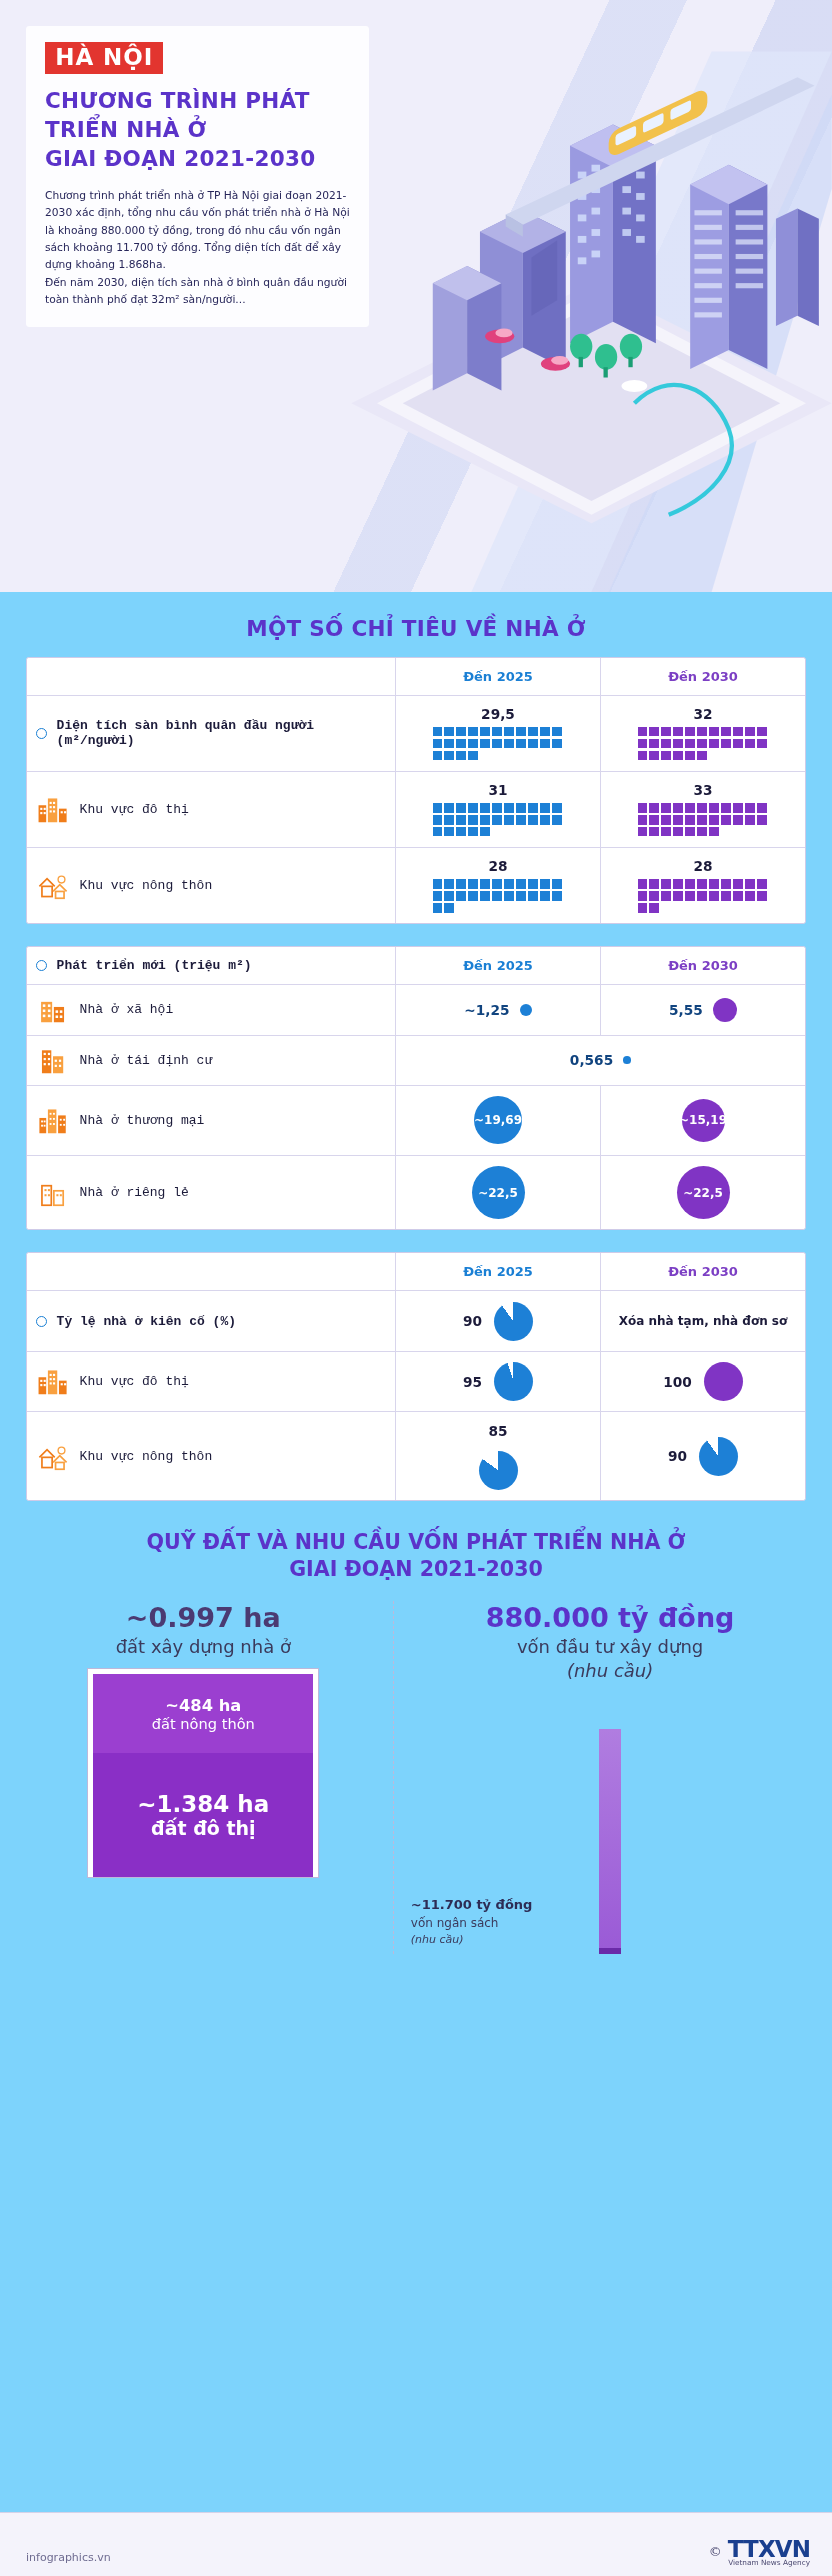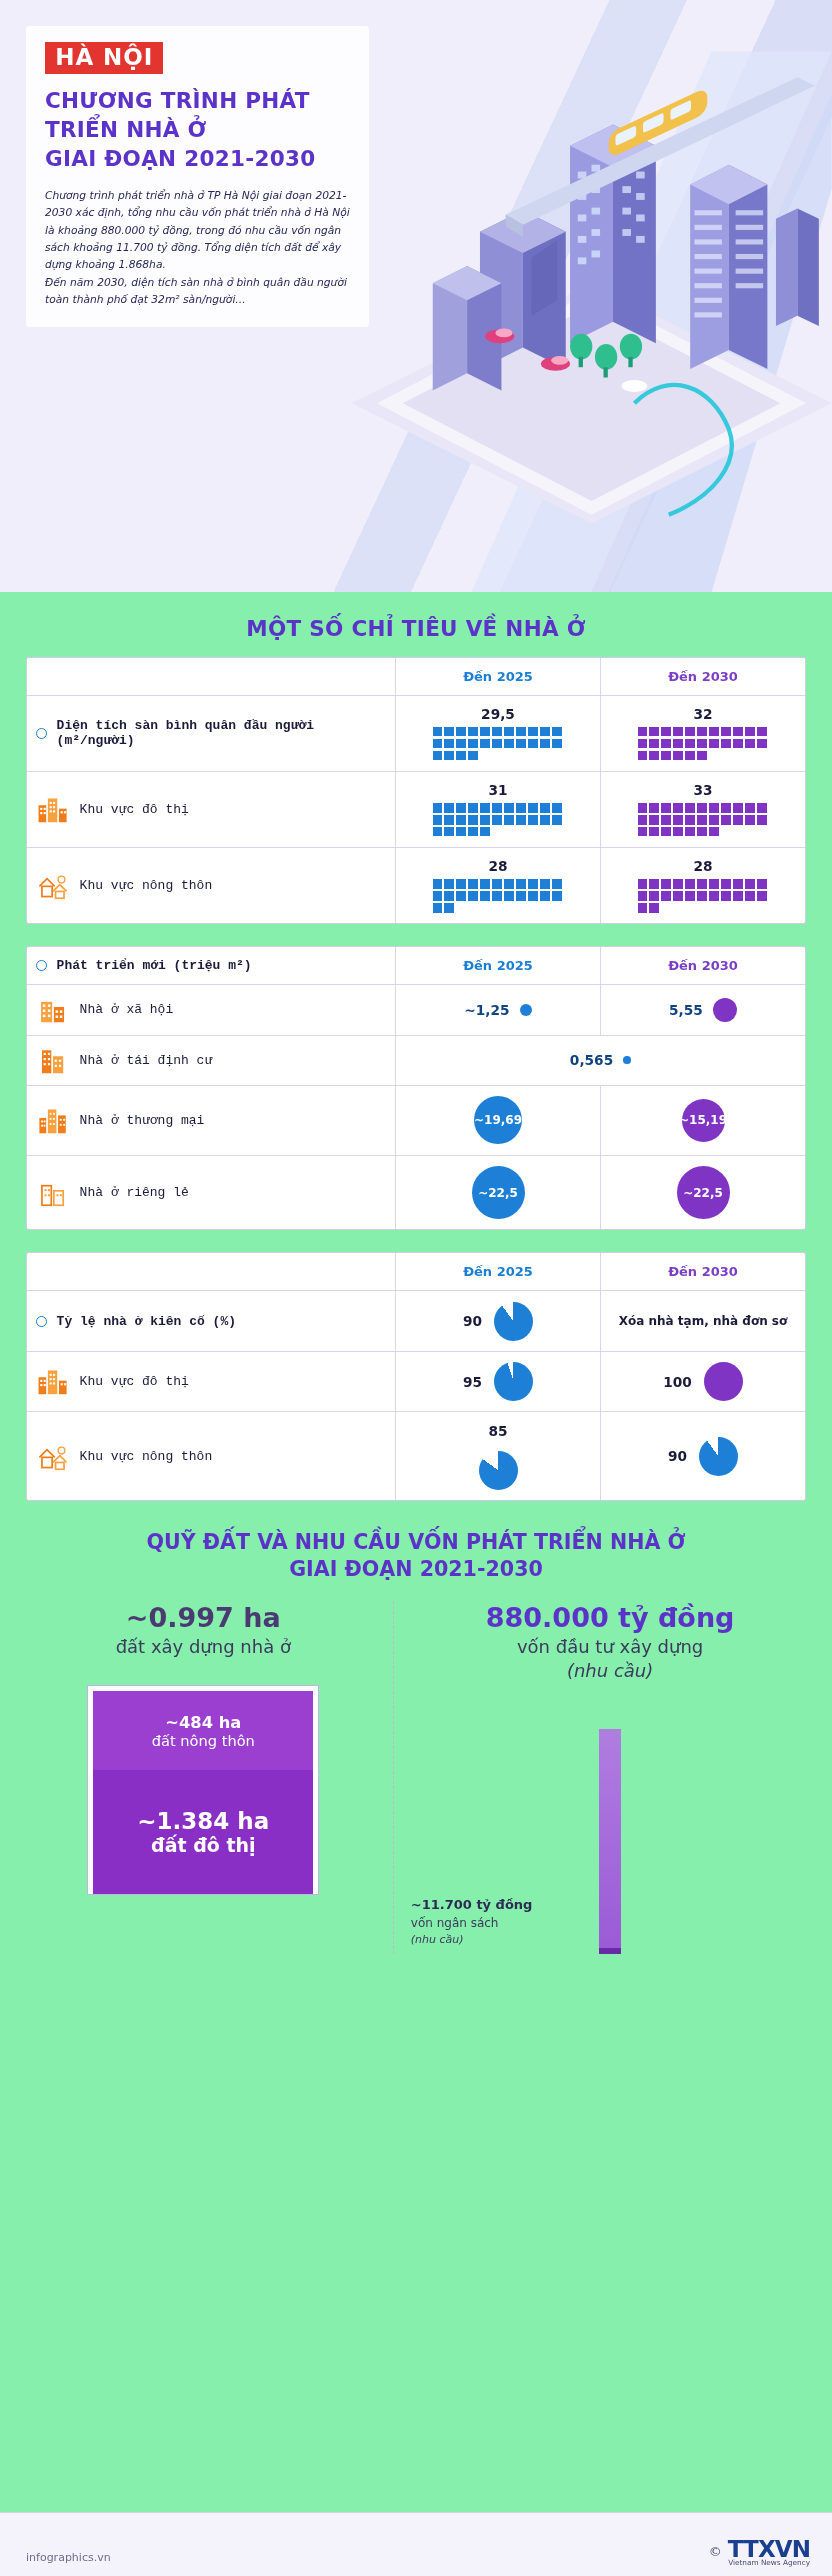--- a/index.html
+++ b/index.html
@@ -7,21 +7,21 @@
     width: 832px;
     height: 2576px;
     background: #ffffff;
     font-family: "DejaVu Sans", "Liberation Sans", sans-serif;
     position: relative;
     overflow: hidden;
   }
   .page {
     width: 832px;
     height: 2576px;
-    background: #86efac;
+    background: #7dd3fc;
     position: relative;
     padding: 0;
   }
 
   
   .hero {
     position: relative;
     height: 592px;
     background: linear-gradient(160deg,#f0eefb 0%,#eceaf8 40%,#f4f2fb 100%);
     overflow: hidden;
@@ -56,21 +56,20 @@
     color: #5b33c9;
     font-weight: bold;
     font-size: 21.5px;
     line-height: 1.35;
     letter-spacing: 0.3px;
     margin-bottom: 13.7px;
   }
   .hero-para {
     color: #27265a;
     font-size: 10.7px;
-    font-style: italic;
     line-height: 1.62;
   }
 
   
   .city { position: absolute; right: 0; top: 0; width: 481px; height: 592px; }
 
   
   .section-title {
     text-align: center;
     color: #5b33c9;
@@ -135,21 +134,21 @@
   
   .land-wrap { display: flex; margin: 5.2px 26px 0 26px; }
   .land-left { flex: 0 0 47%; text-align: center; padding-right: 12px; }
   .land-right { flex: 1; text-align: center; padding-left: 20.6px; border-left: 1.7px dashed #bdb8da; }
   .big-num { font-size: 27px; font-weight: bold; color: #4b3a72; line-height: 1.25; }
   .big-num.pp { color: #5b33c9; }
   .sub-num { font-size: 18px; color: #3b3a5c; line-height: 1.35; }
   .sub-num.it { font-style: italic; }
 
   .stackbar {
-    width: 232px; margin: 26px auto 0 auto;
+    width: 232px; margin: 9px auto 0 auto;
     border: 0.9px solid #bdb8da; background: #ffffff;
     padding: 5.2px 5.2px 0 5.2px;
   }
   .seg { display: flex; flex-direction: column; align-items: center; justify-content: center; color: #fff; }
   .seg-rural { background: #9b3fd0; height: 79px; }
   .seg-urban { background: #8a2fc6; height: 124px; }
   .seg-t1 { font-size: 16.3px; font-weight: bold; }
   .seg-t2 { font-size: 14.6px; }
   .seg-urban .seg-t1 { font-size: 23px; }
   .seg-urban .seg-t2 { font-size: 19px; font-weight: bold; }

